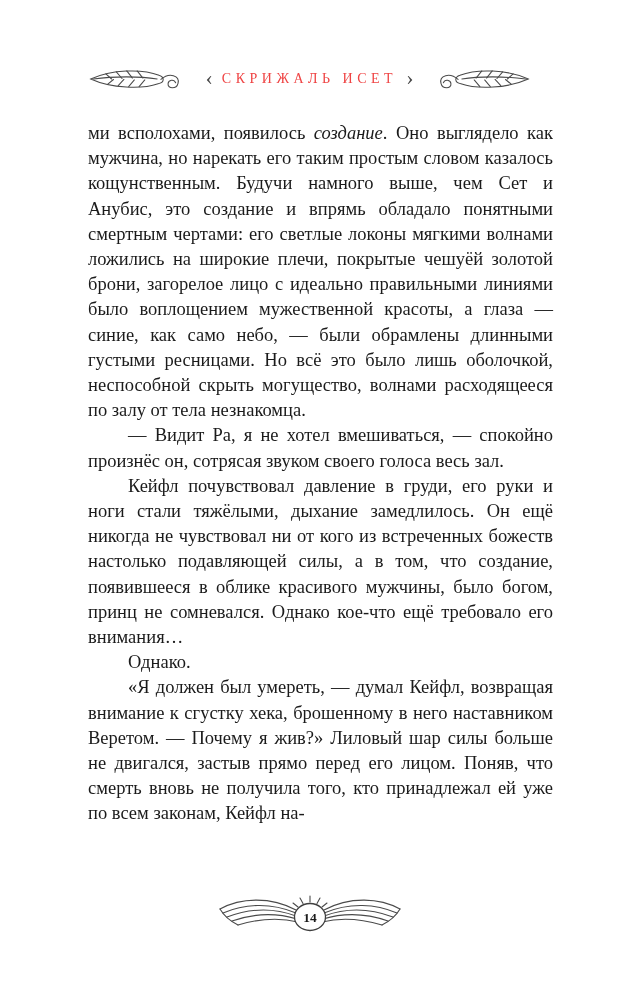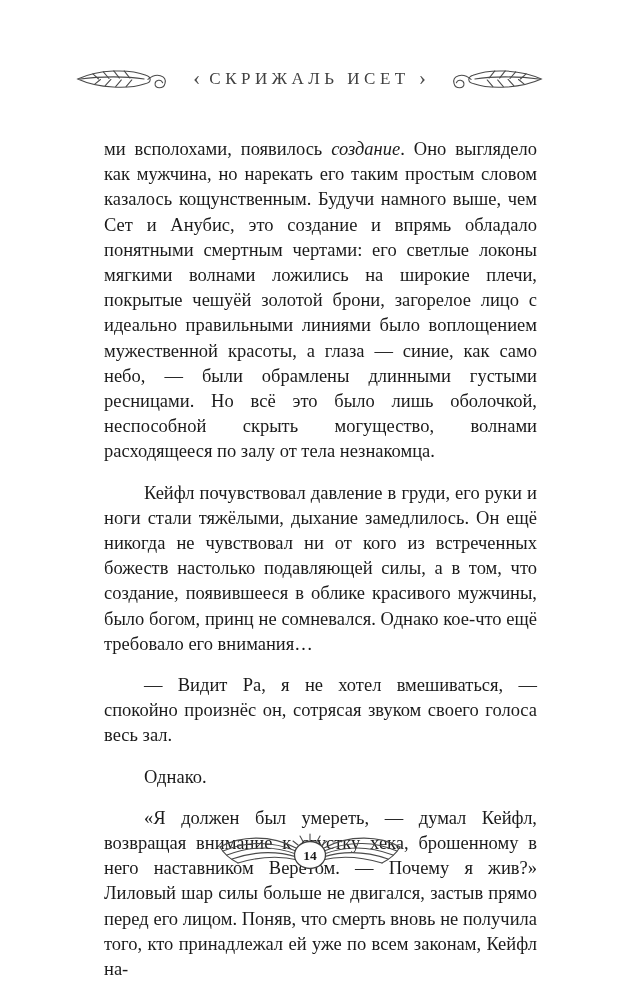--- a/index.html
+++ b/index.html
@@ -21,23 +21,23 @@
     position: absolute;
     top: 66px;
     left: 0;
     width: 100%;
     display: flex;
     align-items: center;
     justify-content: center;
     gap: 9px;
   }
   .title {
-    font-size: 17px;
+    font-size: 14px;
     letter-spacing: 4.5px;
-    color: #404040;
+    color: #ef4444;
     white-space: nowrap;
     font-weight: 500;
     text-align: center;
   }
   .angle {
     font-size: 22px;
     color: #4a4a4a;
     line-height: 1;
     transform: translateY(-1px);
   }
@@ -46,26 +46,26 @@
   .body-text {
     position: absolute;
     top: 121px;
     left: 88px;
     width: 465px;
     font-size: 18.5px;
     line-height: 25.2px;
     text-align: justify;
     hyphens: auto;
   }
-  .body-text p { margin: 16px; }
+  .body-text p { margin: 0; }
   .body-text p.indent { text-indent: 40px; }
   .italic { font-style: italic; }
   .footer {
     position: absolute;
-    top: 832px;
+    top: 894px;
     left: 0;
     width: 100%;
     display: flex;
     justify-content: center;
     text-decoration: underline;
   }
   .footer svg text {
     font-family: "Liberation Serif", serif;
     font-size: 13.5px;
     font-weight: bold;
@@ -108,22 +108,22 @@
         <path d="M35,20 L41,13.5"></path>
         <path d="M46,21 L52,14"></path>
         <path d="M57,21 L63,14"></path>
         <path d="M80,13.5 c9,-8 20,-4 18,4 c-1.5,6.5 -11,6 -10.5,0.5 c0.4,-4.5 6.5,-5 8,-1"></path>
       </g>
     </svg>
   </div>
 
   <div class="body-text">
     <p><span>ми всполохами, появилось </span><span class="italic">создание</span><span>. Оно выглядело как мужчина, но нарекать его таким простым словом казалось кощунственным. Будучи намного выше, чем Сет и Анубис, это создание и впрямь обладало понятными смертным чертами: его светлые локоны мягкими волнами ложились на широкие плечи, покрытые чешуёй золотой брони, загорелое лицо с идеально правильными линиями было воплощением мужественной красоты, а глаза — синие, как само небо, — были обрамлены длинными густыми ресницами. Но всё это было лишь оболочкой, неспособной скрыть могущество, волнами расходящееся по залу от тела незнакомца.</span></p>
+    <p class="indent">— Видит Ра, я не хотел вмешиваться, — спокойно произнёс он, сотрясая звуком своего голоса весь зал.</p>
     <p class="indent">Кейфл почувствовал давление в груди, его руки и ноги стали тяжёлыми, дыхание замедлилось. Он ещё никогда не чувствовал ни от кого из встреченных божеств настолько подавляющей силы, а в том, что создание, появившееся в облике красивого мужчины, было богом, принц не сомневался. Однако кое-что ещё требовало его внимания…</p>
-    <p class="indent">— Видит Ра, я не хотел вмешиваться, — спокойно произнёс он, сотрясая звуком своего голоса весь зал.</p>
     <p class="indent">Однако.</p>
     <p class="indent">«Я должен был умереть, — думал Кейфл, возвращая внимание к сгустку хека, брошенному в него наставником Веретом. — Почему я жив?» Лиловый шар силы больше не двигался, застыв прямо перед его лицом. Поняв, что смерть вновь не получила того, кто принадлежал ей уже по всем законам, Кейфл на-</p>
   </div>
 
   <div class="footer">
     <svg width="200" height="46" viewBox="0 0 200 46" aria-hidden="false">
       <g fill="none" stroke="#4a4a4a" stroke-width="1.1" stroke-linecap="round">
         <g id="wingL">
           <path d="M86,16 C60,2 30,4 10,15"></path>
           <path d="M86,19 C60,8 34,10 13,19"></path>

